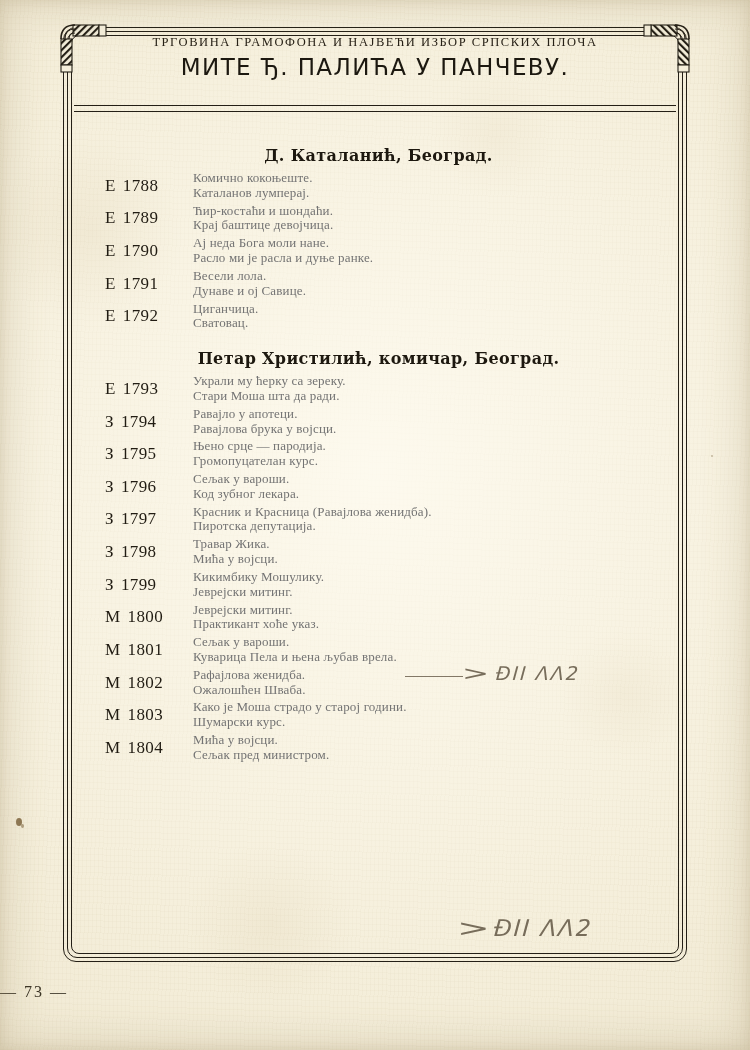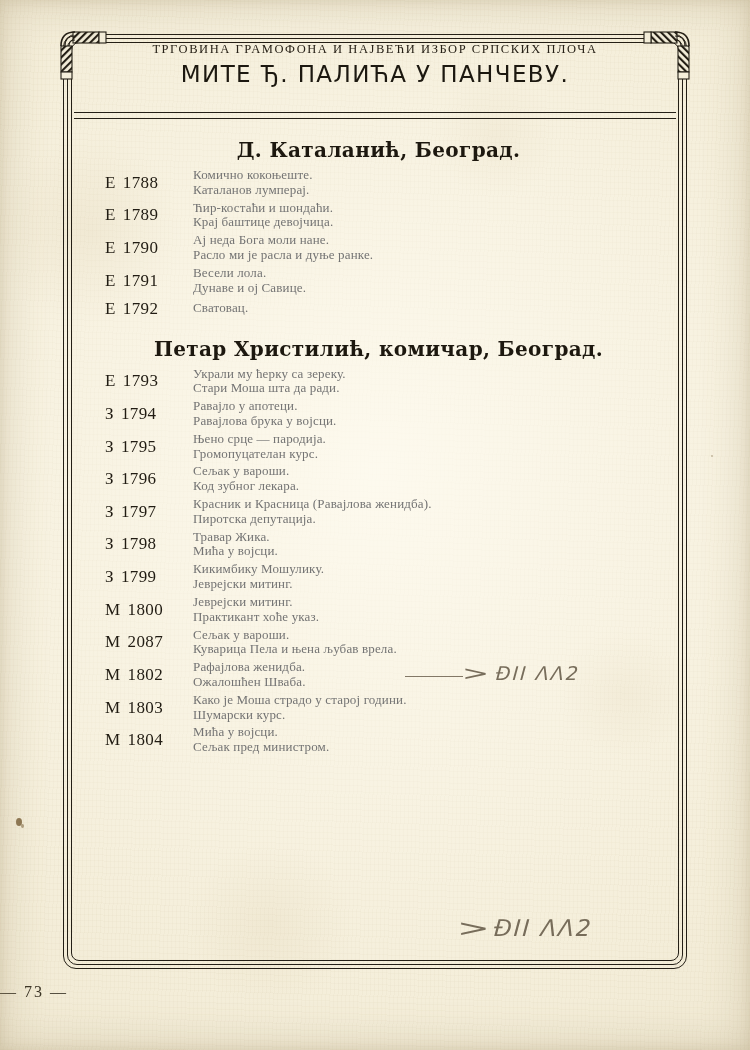--- a/index.html
+++ b/index.html
@@ -41,21 +41,21 @@
     position: absolute;
     background: #6b4f27;
     border-radius: 50%;
     opacity: 0.75;
   }
 
   
   #frame {
     position: absolute;
     left: 63px;
-    top: 34px;
+    top: 27px;
     width: 624px;
     height: 935px;
   }
   .frame-line {
     position: absolute;
     border: 1px solid #241f16;
     border-radius: 13px;
   }
   .fl1 { inset: 0px;  }
   .fl2 { inset: 4px;  border-radius: 10px; }
@@ -109,25 +109,25 @@
   
   #catalogue {
     position: absolute;
     left: 96px;
     top: 130px;
     width: 565px;
   }
   .section-title {
     text-align: center;
     font-family: "DejaVu Serif", "Liberation Serif", serif;
-    font-size: 20px;
+    font-size: 16px;
     font-weight: bold;
     letter-spacing: 0.35px;
     color: #1d180f;
-    margin: 8px 0 6px 0;
+    margin: 16px 0 6px 0;
   }
   .section + .section .section-title { margin-top: 18px; }
   .entries { }
   .entry {
     display: flex;
     align-items: center;
     margin-bottom: 3px;
     position: relative;
   }
   .cat-no {
@@ -275,20 +275,21 @@
         <div class="entry">
           <div class="cat-no"><span class="pfx">E</span><span>1791</span></div>
           <div class="titles">
             <div class="t">Весели лола.</div>
             <div class="t">Дунаве и ој Савице.</div>
           </div>
         </div>
         <div class="entry">
           <div class="cat-no"><span class="pfx">E</span><span>1792</span></div>
           <div class="titles">
+            <div class="t">Циганчица.</div>
             <div class="t">Сватовац.</div>
           </div>
         </div>
       </div>
     </div>
     <div class="section">
       <div class="section-title">Петар Христилић, комичар, Београд.</div>
       <div class="entries">
         <div class="entry">
           <div class="cat-no"><span class="pfx">E</span><span>1793</span></div>
@@ -340,21 +341,21 @@
           </div>
         </div>
         <div class="entry">
           <div class="cat-no"><span class="pfx">M</span><span>1800</span></div>
           <div class="titles">
             <div class="t">Јеврејски митинг.</div>
             <div class="t">Практикант хоће указ.</div>
           </div>
         </div>
         <div class="entry">
-          <div class="cat-no"><span class="pfx">M</span><span>2087</span></div>
+          <div class="cat-no"><span class="pfx">M</span><span>1801</span></div>
           <div class="titles">
             <div class="t">Сељак у вароши.</div>
             <div class="t">Куварица Пела и њена љубав врела.</div>
           </div>
         </div>
         <div class="entry">
           <div class="cat-no"><span class="pfx">M</span><span>1802</span></div>
           <div class="titles">
             <div class="t">Рафајлова женидба.</div>
             <div class="t">Ожалошћен Шваба.</div>

